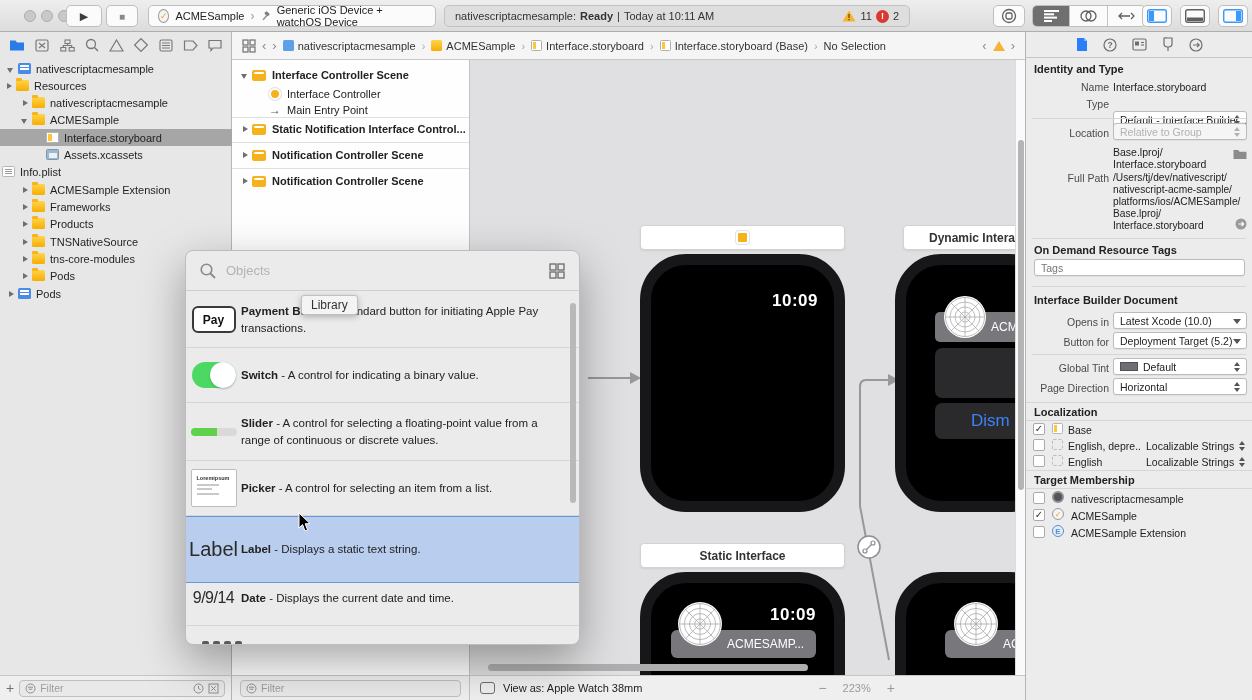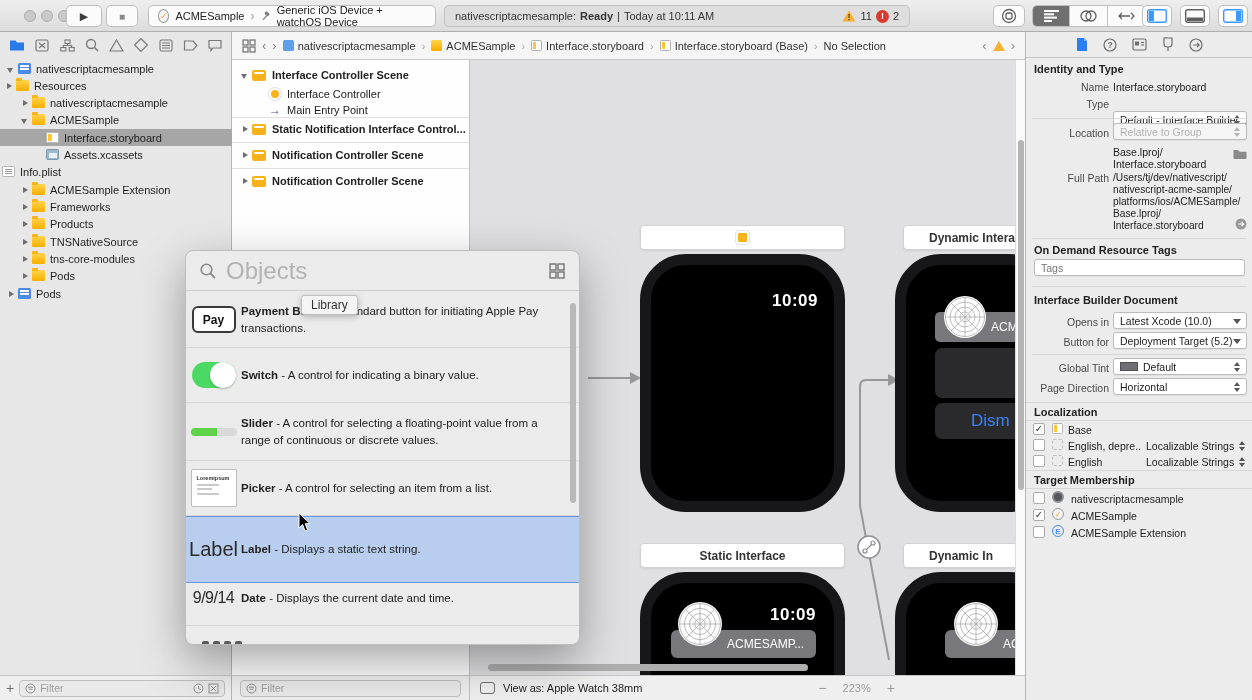--- a/index.html
+++ b/index.html
@@ -115,21 +115,21 @@
   .dashedbox { position:absolute; width:11px; height:11px; border:1px dashed #bdbdbd; border-radius:1.5px; }
   .tm-circle { position:absolute; width:12px; height:12px; border-radius:50%; background:#54555a; border:2px solid #8d8e93; }
   .tm-watch { position:absolute; width:12px; height:12px; border-radius:50%; border:1px solid #9a9a9a; background:#f4f4f4; font-size:8px; font-weight:bold; color:#e8a33b; display:flex; align-items:center; justify-content:center; }
   .tm-ext { position:absolute; width:12px; height:12px; border-radius:50%; border:1px solid #4a90e2; color:#4a90e2; font-size:8px; font-weight:bold; display:flex; align-items:center; justify-content:center; }
   .tint-swatch { width:18px; height:9px; background:#6e6e73; border:1px solid #4f4f54; margin-right:5px; flex:0 0 18px; }
   .fpline { position:absolute; left:87px; color:#222; font-size:10.2px; white-space:nowrap; }
 
   
   #library { position:absolute; left:185px; top:250px; width:395px; height:395px; background:#ebebeb; border:1px solid #bdbdbd; border-radius:8px; box-shadow:0 16px 45px rgba(0,0,0,0.35); z-index:50; overflow:hidden; }
   #lib-header { position:absolute; left:0; top:0; width:100%; height:40px; display:flex; align-items:center; padding:0 14px; gap:10px; border-bottom:1px solid #cfcfcf; }
-  #lib-search { flex:1; border:none; background:transparent; outline:none; font-size:24px; color:#4d7c0f; font-family:inherit; }
+  #lib-search { flex:1; border:none; background:transparent; outline:none; font-size:13px; color:#4d7c0f; font-family:inherit; }
   #lib-search::placeholder { color:#b3b3b3; }
   .lrow { position:absolute; left:0; width:100%; display:flex; align-items:center; border-bottom:1px solid #d6d6d6; }
   .lrow.sel { background:#b9cdee; border-top:1px solid #6a96d8; border-bottom:1px solid #6a96d8; }
   .licon { width:55px; flex:0 0 55px; display:flex; align-items:center; justify-content:center; }
   .ltext { flex:1; font-size:11.5px; color:#222; padding-right:26px; line-height:1.45; }
   .ltext b { font-weight:bold; }
   .pay-icon { width:44px; height:27px; background:#fff; border:2px solid #3a3a3a; border-radius:6px; display:flex; align-items:center; justify-content:center; font-size:12px; font-weight:bold; color:#111; }
   .switch-icon { width:44px; height:26px; background:#4bd964; border-radius:13px; position:relative; }
   .switch-icon .knob { position:absolute; right:0px; top:0px; width:26px; height:26px; background:#fff; border-radius:50%; box-shadow:0 1px 2px rgba(0,0,0,0.25); }
   .slider-icon { width:46px; height:8px; background:#d9d9d9; border-radius:4px; position:relative; overflow:hidden; }
@@ -483,23 +483,20 @@
           <circle cx="22" cy="22" r="15"></circle>
           <circle cx="22" cy="22" r="19.5"></circle>
           <line x1="22" y1="2" x2="22" y2="42"></line>
           <line x1="2" y1="22" x2="42" y2="22"></line>
           <line x1="8" y1="8" x2="36" y2="36"></line>
           <line x1="36" y1="8" x2="8" y2="36"></line>
         </g>
     </svg>
   </div>
 
-  <div class="stitle cut" style="left:433px; top:483px; width:150px">
-      <span>Dynamic In</span>
-    </div>
   <div class="watch" style="left:425px; top:512px; width:160px; height:210px">
     <div class="sash" style="left:39px; top:47px; width:120px; height:28px; padding-left:58px; border-radius:6px">
         <span>ACM</span>
       </div>
     <svg class="globe" style="left:47px; top:18px" width="46" height="46" viewBox="0 0 44 44">
       <circle cx="22" cy="22" r="21" fill="#fff"></circle>
         <g stroke="#a2a2a2" stroke-width="0.7" fill="none">
           <circle cx="22" cy="22" r="5"></circle>
           <circle cx="22" cy="22" r="10"></circle>
           <circle cx="22" cy="22" r="15"></circle>

